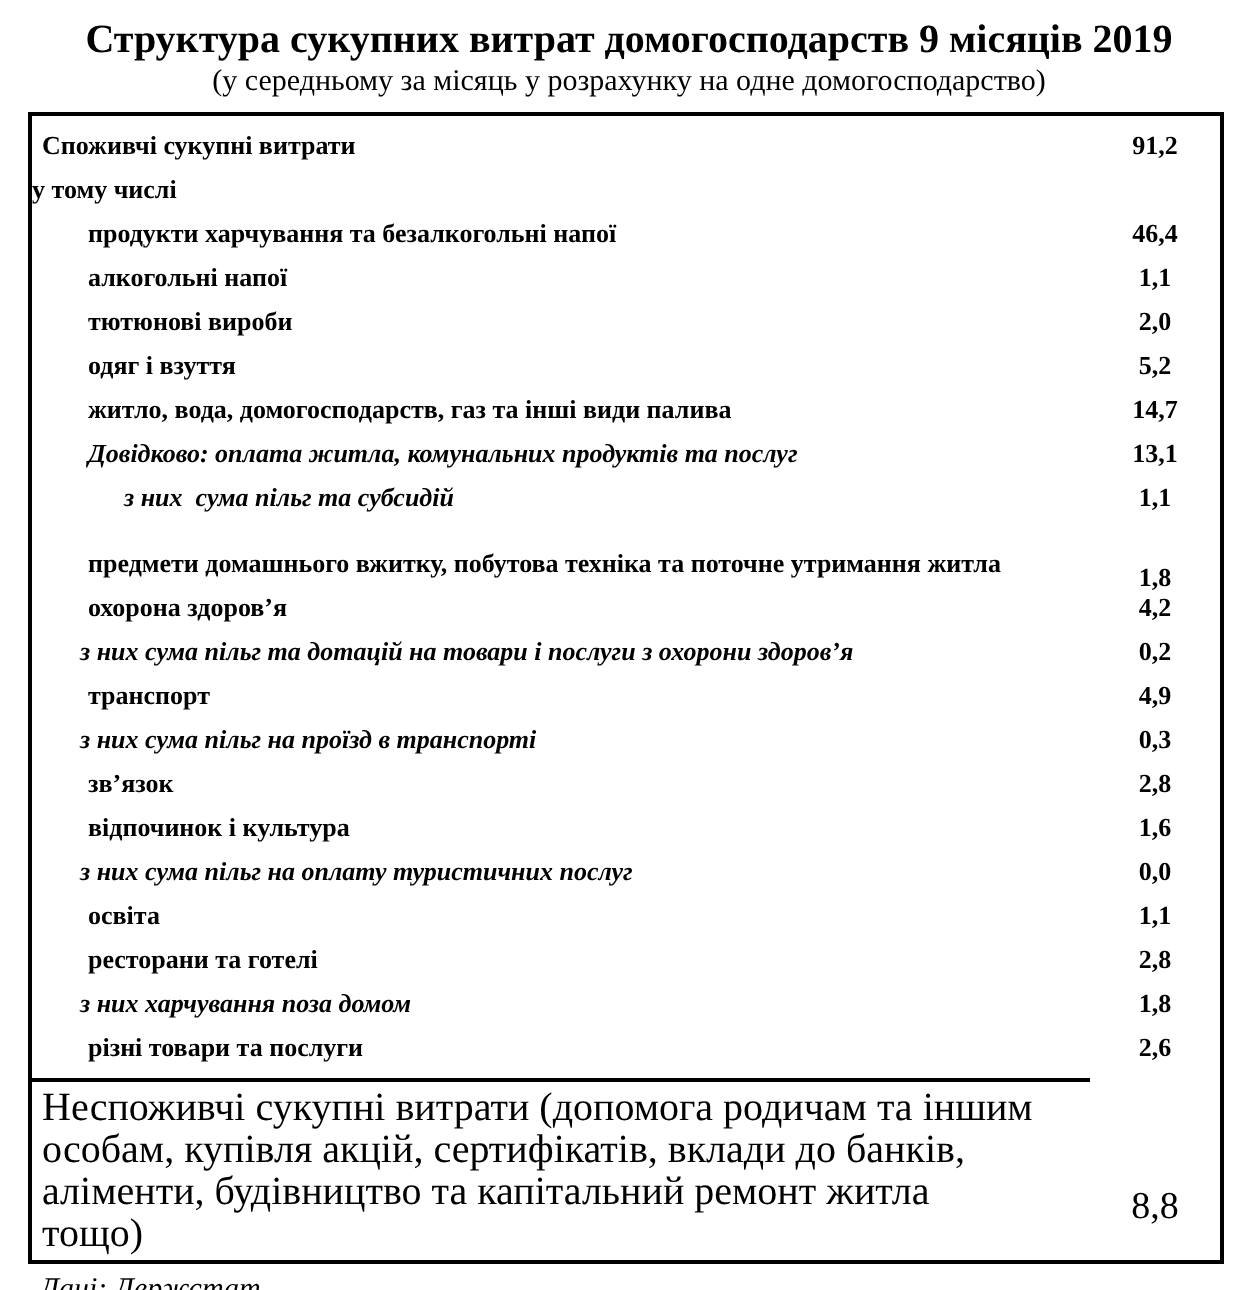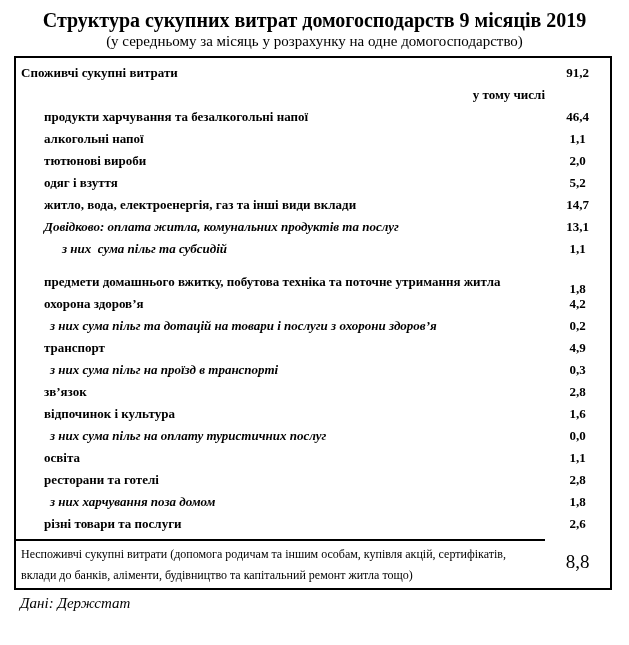--- a/index.html
+++ b/index.html
@@ -62,36 +62,36 @@
   .row .lbl {
     width: 529px;
     white-space: pre;
     overflow: visible;
   }
   .row .val {
     width: 65px;
     text-align: center;
   }
 
-  .row.center .lbl { text-align: right; padding-left: 0; white-space: normal; }
+  .row.center .lbl { text-align: left; padding-left: 0; white-space: normal; }
   .row.italic .lbl { font-style: italic; }
   .row.gap { margin-top: 11px; }
   .row .val.low { transform: translateY(7px); }
 
   .i0 { padding-left: 5px; }
   .i1 { padding-left: 28px; }
   .i2 { padding-left: 28px; }
-  .i3 { padding-left: 34px; }
+  .i3 { padding-left: 24px; }
   .i4 { padding-left: 46px; }
 
   .bottom { display: flex; margin-top: 4px; }
   .bottom .lbl {
     width: 529px;
     border-top: 2px solid #000000;
-    font-size: 12px;
+    font-size: 20px;
     line-height: 21px;
     padding: 3px 28px 2px 5px;
   }
   .bottom .val {
     width: 65px;
     display: flex;
     align-items: flex-end;
     justify-content: center;
     font-size: 19px;
     padding-bottom: 15px;
@@ -135,21 +135,21 @@
         </div>
         <div class="row">
           <span class="lbl i1">тютюнові вироби</span>
           <span class="val">2,0</span>
         </div>
         <div class="row">
           <span class="lbl i1">одяг і взуття</span>
           <span class="val">5,2</span>
         </div>
         <div class="row">
-          <span class="lbl i1">житло, вода, електроенергія, газ та інші види вклади</span>
+          <span class="lbl i1">житло, вода, домогосподарств, газ та інші види палива</span>
           <span class="val">14,7</span>
         </div>
         <div class="row italic">
           <span class="lbl i2">Довідково: оплата житла, комунальних продуктів та послуг</span>
           <span class="val">13,1</span>
         </div>
         <div class="row italic">
           <span class="lbl i4">з них  сума пільг та субсидій</span>
           <span class="val">1,1</span>
         </div>

